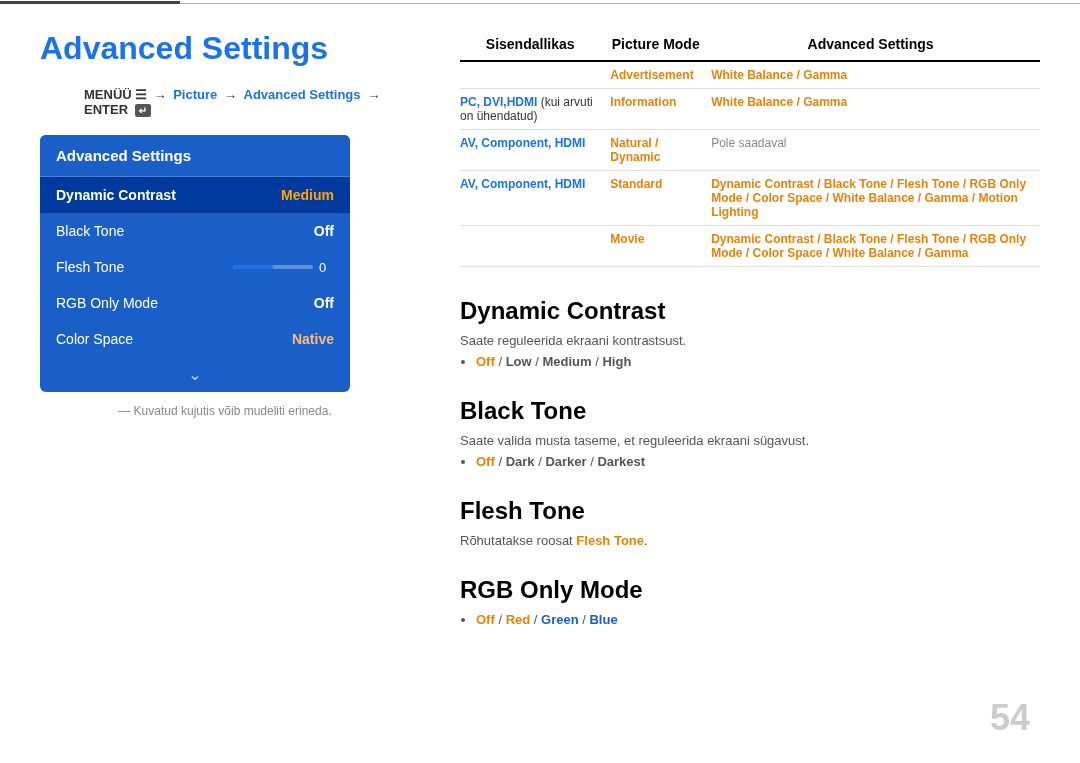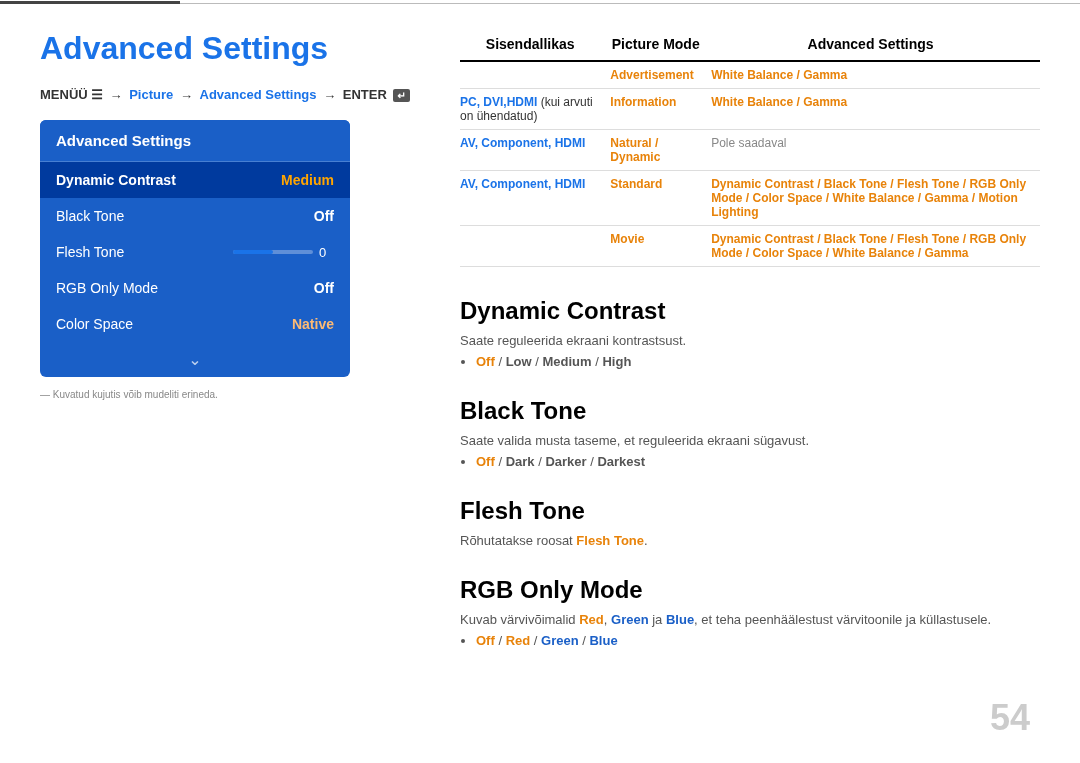--- a/index.html
+++ b/index.html
@@ -31,20 +31,21 @@
       font-weight: bold;
       color: #1a73e8;
       margin-bottom: 20px;
     }
 
     .menu-path {
       font-size: 13px;
       color: #333;
       margin-bottom: 18px;
       font-weight: bold;
+      margin-left: 44px;
     }
     .menu-path span.arrow { color: #333; margin: 0 3px; }
     .menu-path span.highlight { color: #1a73e8; font-weight: bold; }
     .menu-path span.enter-icon {
       display: inline-block;
       background: #555;
       color: #fff;
       font-size: 10px;
       padding: 1px 4px;
       border-radius: 2px;
@@ -123,23 +124,24 @@
     }
 
     .panel-chevron {
       text-align: center;
       padding: 8px;
       color: rgba(255,255,255,0.7);
       font-size: 16px;
     }
 
     .image-note {
-      font-size: 10px;
+      font-size: 12px;
       color: #888;
       margin-top: 12px;
+      text-align: center;
     }
     .image-note::before {
       content: '— ';
     }
 
     
     .right-column {
       flex: 1;
       padding-left: 10px;
     }
@@ -351,21 +353,20 @@
       </ul>
     </div>
 
     <div class="section">
       <h2 class="section-title">Flesh Tone</h2>
       <p class="section-desc">Rõhutatakse roosat <span class="opt-orange">Flesh Tone</span>.</p>
     </div>
 
     <div class="section">
       <h2 class="section-title">RGB Only Mode</h2>
-      <p class="section-desc">Kuvab värvivõimalid <span class="opt-bold" style="color:#e8830a;">Red</span>, <span class="opt-bold" style="color:#1a5fc7;">Green</span> ja <span class="opt-bold" style="color:#1a5fc7;">Blue</span>, et teha peenhäälestust värvitoonile ja küllastusele.</p>
       <ul class="section-options">
         <li>
           <span class="opt-bold opt-orange">Off</span> / <span class="opt-bold" style="color:#e8830a;">Red</span> / <span class="opt-bold opt-blue">Green</span> / <span class="opt-bold opt-blue">Blue</span>
         </li>
       </ul>
     </div>
 
   </div>
 </div>
 

